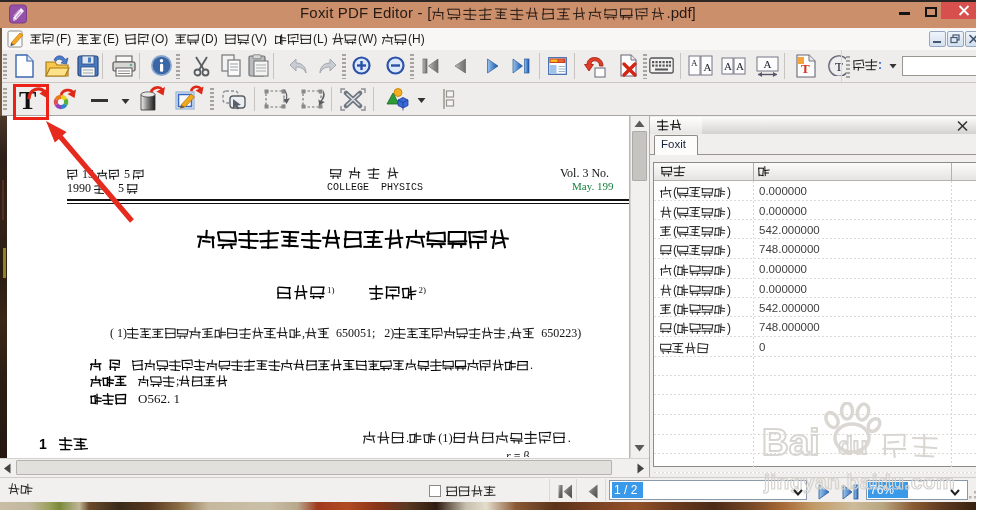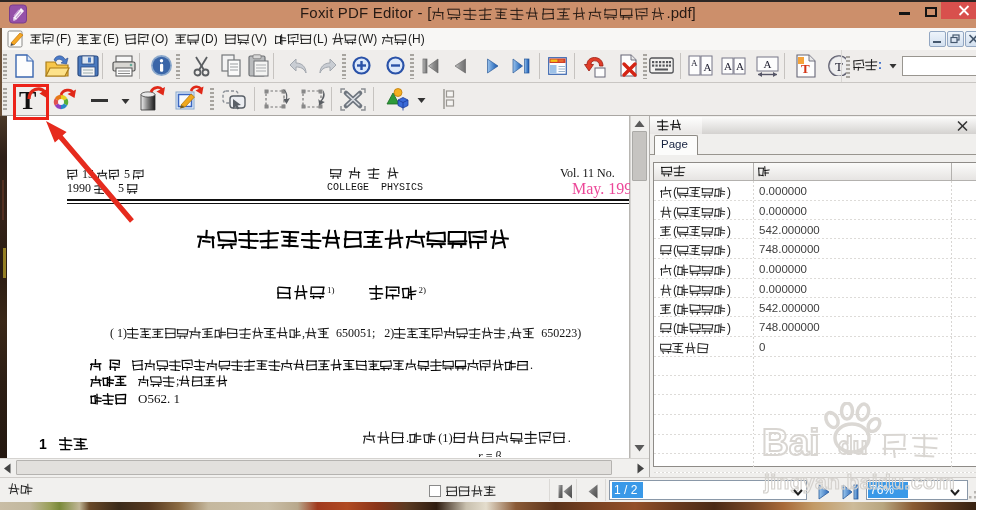--- a/index.html
+++ b/index.html
@@ -648,22 +648,22 @@
           <line x1="43.9" y1="1.4" x2="43.3" y2="10.8"></line>
           <line x1="38.9" y1="7.2" x2="48.9" y2="7.1"></line>
           <line x1="39.3" y1="10.8" x2="47.9" y2="11.5"></line>
           <line x1="60.3" y1="1.3" x2="58.9" y2="11.3"></line>
           <line x1="63.8" y1="0.8" x2="66.1" y2="10.9"></line>
           <line x1="57.9" y1="4.9" x2="67.8" y2="5.7"></line>
           <line x1="60.7" y1="8.8" x2="64.5" y2="7.9"></line>
         </g>
       </svg></div>
 <div class="abs" style="left:327px;top:183px;white-space:nowrap;font-family:Liberation Mono, monospace;font-size:10px;color:#111">COLLEGE&nbsp;&nbsp;PHYSICS</div>
-<div class="abs" style="left:560px;top:167px;white-space:nowrap;font-family:'Liberation Serif',serif;font-size:12px;color:#111">Vol. 11 No.</div>
-<div class="abs" style="left:572px;top:181px;white-space:nowrap;font-family:'Liberation Serif',serif;font-size:16px;color:#ec4899">May. 199</div>
+<div class="abs" style="left:560px;top:167px;white-space:nowrap;font-family:'Liberation Serif',serif;font-size:12px;color:#111">Vol. 3 No.</div>
+<div class="abs" style="left:572px;top:181px;white-space:nowrap;font-family:'Liberation Serif',serif;font-size:11px;color:#15803d">May. 199</div>
 <div class="abs" style="left:67px;top:199px;width:562px;height:2px;background:#111"></div>
 <div class="abs" style="left:67px;top:203px;width:562px;height:1px;background:#111"></div>
 <div class="abs" style="left:197px;top:229px;white-space:nowrap"><svg width="314" height="20" viewBox="0 0 314 20" style="vertical-align:-0.18em;position:relative;top:0px">
         <g stroke="#000" stroke-width="2.03" stroke-linecap="square">
           <line x1="9.7" y1="1.9" x2="9.2" y2="8.4"></line>
           <line x1="1.1" y1="7.5" x2="16.7" y2="8.6"></line>
           <line x1="4.0" y1="8.2" x2="1.8" y2="17.7"></line>
           <line x1="15.7" y1="8.1" x2="16.2" y2="18.2"></line>
           <line x1="6.2" y1="12.1" x2="12.5" y2="12.8"></line>
           <line x1="21.6" y1="3.2" x2="38.0" y2="3.2"></line>
@@ -1277,21 +1277,21 @@
           <line x1="89.8" y1="5.0" x2="94.8" y2="5.5"></line>
           <line x1="87.0" y1="9.0" x2="96.9" y2="9.4"></line>
           <line x1="91.3" y1="9.1" x2="91.8" y2="11.8"></line>
           <line x1="101.8" y1="2.1" x2="110.6" y2="2.3"></line>
           <line x1="100.7" y1="2.6" x2="101.4" y2="10.9"></line>
           <line x1="111.1" y1="1.9" x2="110.7" y2="11.2"></line>
           <line x1="101.3" y1="6.4" x2="111.4" y2="6.5"></line>
           <line x1="101.1" y1="11.7" x2="111.2" y2="11.3"></line>
         </g>
       </svg><span class="ser" style="font-size:12.5px;color:#111">.</span></div>
-<div class="abs" style="left:478px;top:450px;width:40px;height:7px;overflow:hidden;font-family:'Liberation Serif',serif;font-size:12px;color:#111"><i>r</i> = β</div>
+<div class="abs" style="left:506px;top:450px;width:40px;height:7px;overflow:hidden;font-family:'Liberation Serif',serif;font-size:12px;color:#111"><i>r</i> = β</div>
 <svg class="abs" style="left:42px;top:119px;z-index:50" width="100" height="104" viewBox="0 0 100 104">
 <path d="M4 2 L24.6 12.9 L20.6 16.5 L91.9 100.3 L88 103.7 L16.8 20 L12.8 23.6 Z" fill="#e62b1e"></path>
 </svg>
 <div class="abs" style="left:630px;top:116px;width:19px;height:342px;background:#f1f0ee;border-left:1px solid #d5d3d0"></div>
 <svg class="abs" style="left:634px;top:120px" width="11" height="8" viewBox="0 0 11 8">
       <path d="M5.5 0.5 L10.5 7 L0.5 7 Z" fill="#5a5a5a"></path>
     </svg>
 <div class="abs" style="left:632px;top:131px;width:15px;height:50px;background:#c6c4c1;border:1px solid #abaaa7;border-radius:1px"></div>
 <svg class="abs" style="left:634px;top:444px" width="11" height="8" viewBox="0 0 11 8">
       <path d="M5.5 7.5 L10.5 1 L0.5 1 Z" fill="#5a5a5a"></path>
@@ -1319,21 +1319,21 @@
           <line x1="16.0" y1="7.9" x2="21.1" y2="8.3"></line>
         </g>
       </svg></div>
 <svg class="abs" style="left:957px;top:121px" width="11" height="10" viewBox="0 0 11 10">
       <g stroke="#333" stroke-width="1.5">
         <line x1="1" y1="0.5" x2="10" y2="9.5"></line>
         <line x1="10" y1="0.5" x2="1" y2="9.5"></line>
       </g>
     </svg>
 <div class="abs" style="left:654px;top:135px;width:44px;height:20px;background:#fcfcfb;border:1px solid #8e8b85;border-bottom:none;border-radius:2px 2px 0 0;z-index:3"></div>
-<div class="abs" style="left:661px;top:139px;font-size:11.5px;color:#16223f;z-index:4">Page</div>
+<div class="abs" style="left:661px;top:139px;font-size:11.5px;color:#16223f;z-index:4">Foxit</div>
 <div class="abs" style="left:650px;top:154px;width:336px;height:1px;background:#98958f"></div>
 <div class="abs" style="left:653px;top:162px;width:325px;height:305px;background:#fff;border:1px solid #8e8b87"></div>
 <div class="abs" style="left:654px;top:163px;width:323px;height:18px;background:linear-gradient(#fbfbfa,#e6e4e2);border-bottom:1px solid #b3b1ae"></div>
 <div class="abs" style="left:661px;top:165px;white-space:nowrap"><svg width="26" height="12" viewBox="0 0 26 12" style="vertical-align:-0.18em;position:relative;top:0px">
         <g stroke="#111" stroke-width="1.00" stroke-linecap="square">
           <line x1="0.2" y1="2.5" x2="10.3" y2="2.3"></line>
           <line x1="0.8" y1="2.3" x2="1.1" y2="7.3"></line>
           <line x1="10.3" y1="2.1" x2="10.7" y2="6.9"></line>
           <line x1="0.9" y1="6.8" x2="10.1" y2="6.6"></line>
           <line x1="3.1" y1="9.6" x2="3.3" y2="10.9"></line>

